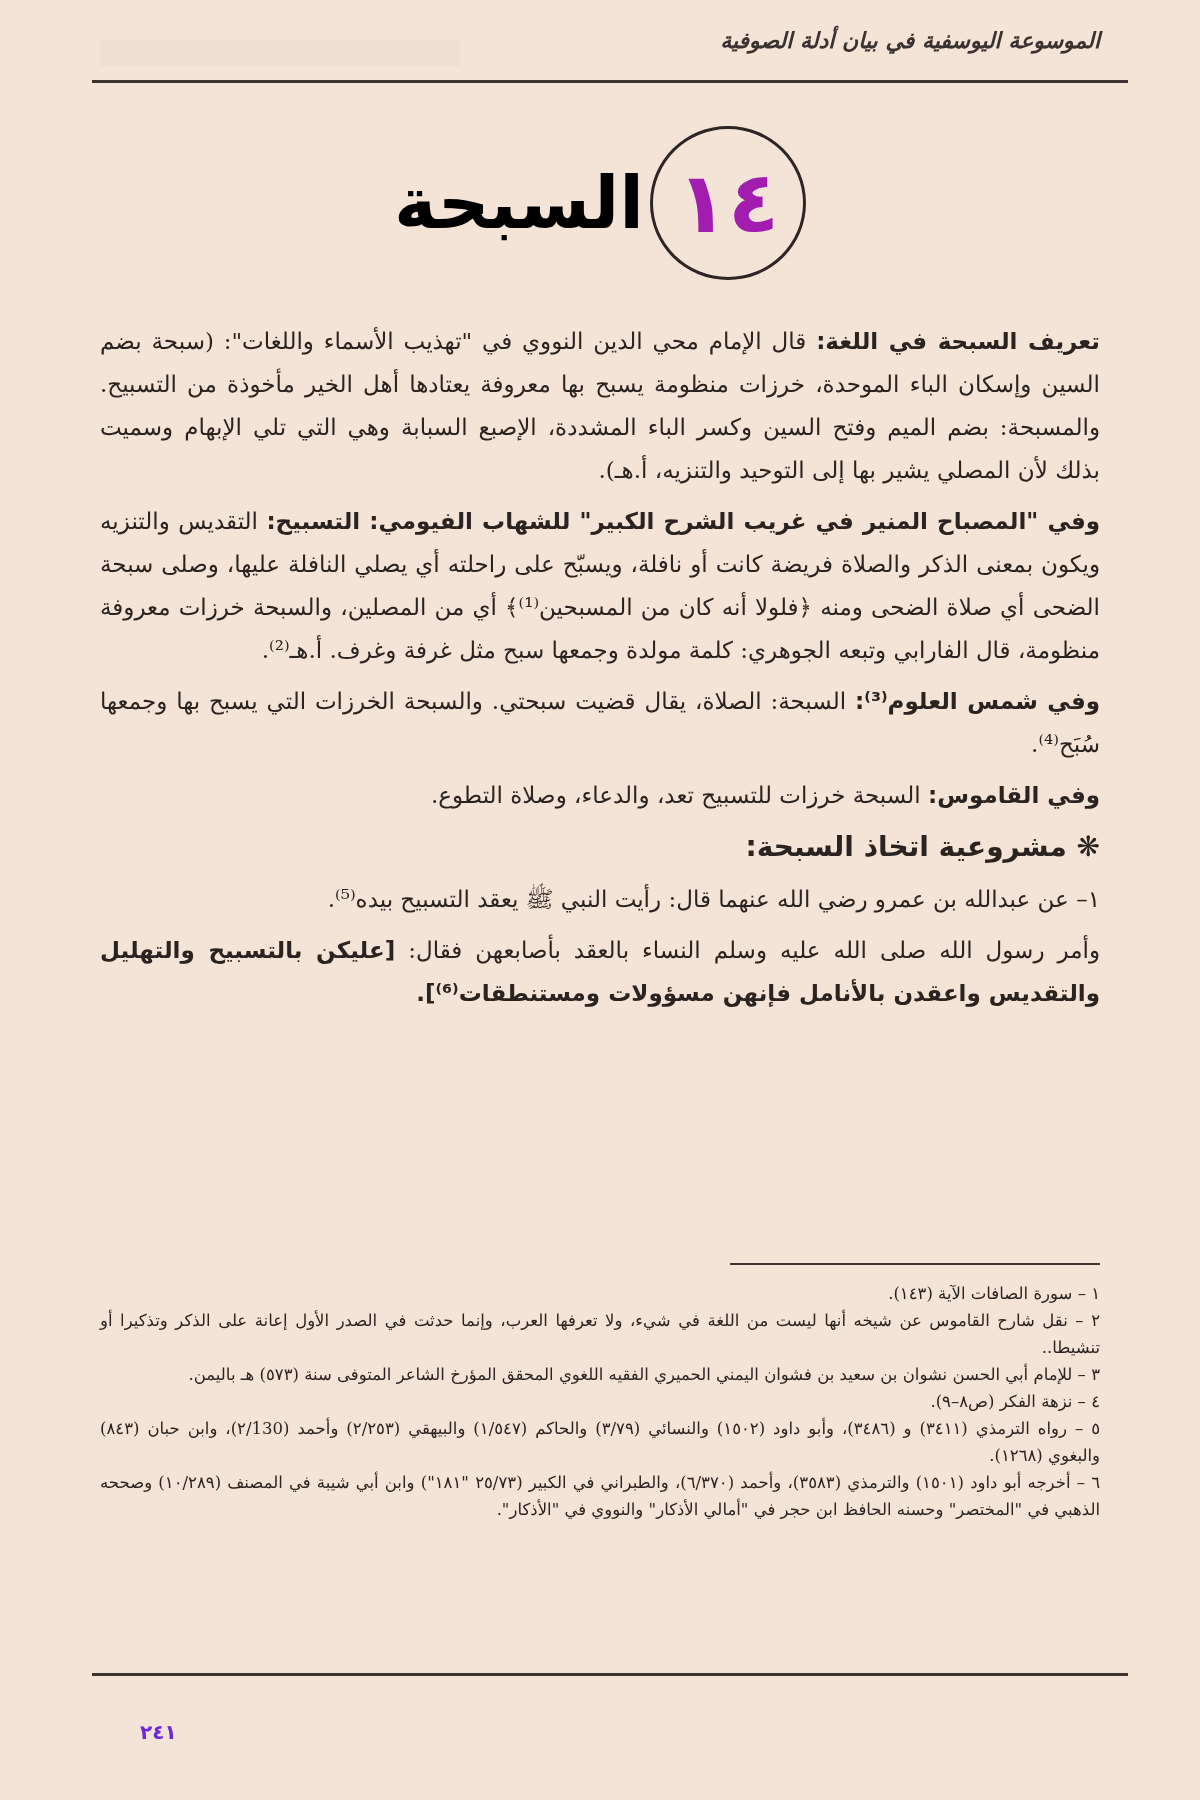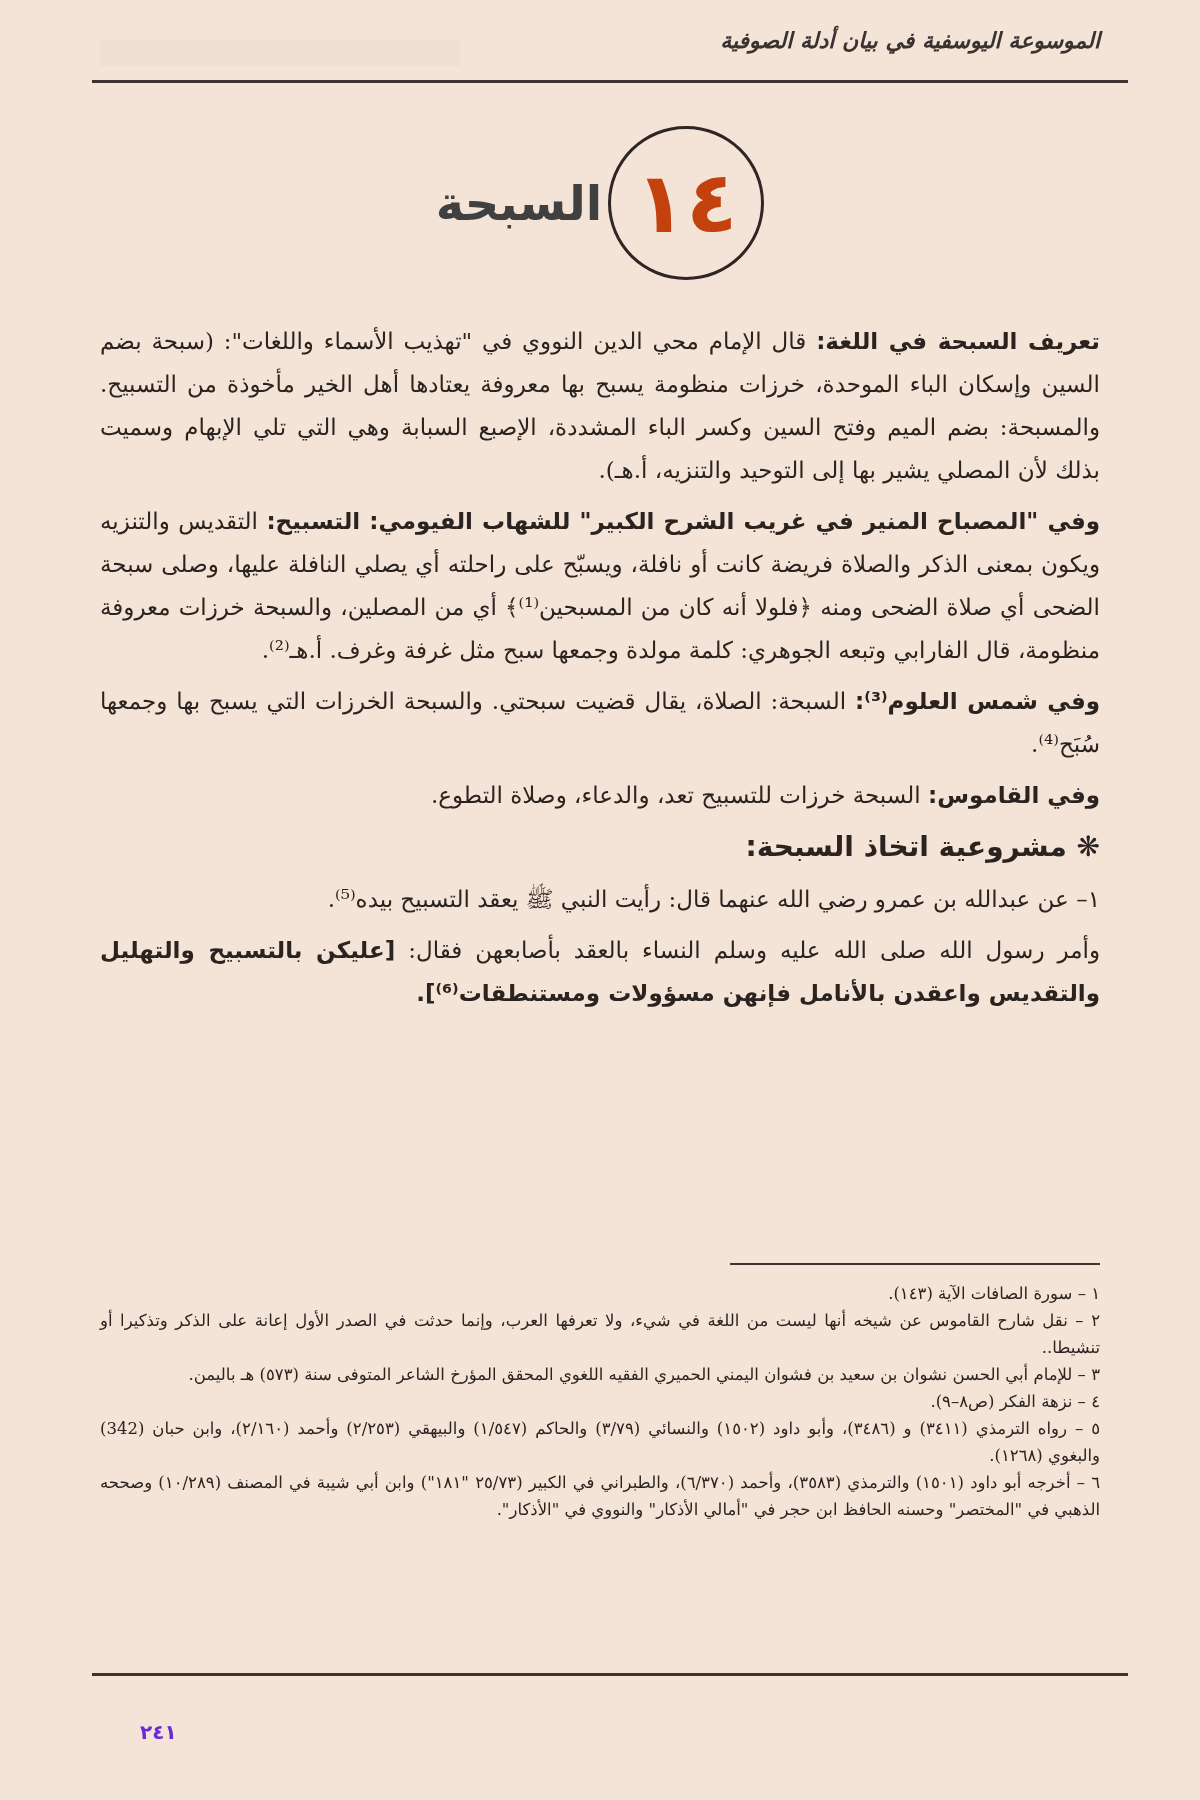--- a/index.html
+++ b/index.html
@@ -21,24 +21,24 @@
     background:#e9d9cc; opacity:.45; border-radius:3px;
   }
   .rule-top { position:absolute; left:92px; right:72px; top:80px; height:3px; background:#3d3331; }
   .title-wrap {
     position:absolute; top:128px; left:0; width:1200px; height:150px;
     display:flex; justify-content:center; align-items:center; direction:rtl; gap:6px;
   }
   .num-circle {
     width:150px; height:148px; border:3px solid #2d2624; border-radius:50%;
     display:flex; align-items:center; justify-content:center;
-    font-family:"DejaVu Sans", sans-serif; font-weight:bold; font-size:84px; color:#c2410c;
+    font-family:"DejaVu Sans", sans-serif; font-weight:bold; font-size:84px; color:#a21caf;
   }
   .title-word {
-    font-family:"DejaVu Sans", sans-serif; font-weight:bold; font-size:48px; color:#404040;
+    font-family:"DejaVu Sans", sans-serif; font-weight:bold; font-size:72px; color:#000000;
   }
   .body {
     position:absolute; left:100px; right:100px; top:320px;
     direction:rtl; text-align:justify; font-size:23px; line-height:43px;
   }
   .body p { margin:0 0 8px 0; }
   .body b { font-family:"DejaVu Sans", sans-serif;margin-top:16px; }
   .section-h {
     font-family:"DejaVu Sans", sans-serif; font-weight:bold; font-size:28px; margin:2px 0 10px 0;
   }
@@ -79,19 +79,19 @@
     <p><span>١– عن عبدالله بن عمرو رضي الله عنهما قال: رأيت النبي ﷺ يعقد التسبيح بيده⁽⁵⁾.</span></p>
     <p><span>وأمر رسول الله صلى الله عليه وسلم النساء بالعقد بأصابعهن فقال: </span><b>[عليكن بالتسبيح والتهليل والتقديس واعقدن بالأنامل فإنهن مسؤولات ومستنطقات⁽⁶⁾].</b></p>
   </div>
 
   <div class="fn-rule"></div>
   <div class="footnotes">
     <div>١ – سورة الصافات الآية (١٤٣).</div>
     <div>٢ – نقل شارح القاموس عن شيخه أنها ليست من اللغة في شيء، ولا تعرفها العرب، وإنما حدثت في الصدر الأول إعانة على الذكر وتذكيرا أو تنشيطا..</div>
     <div>٣ – للإمام أبي الحسن نشوان بن سعيد بن فشوان اليمني الحميري الفقيه اللغوي المحقق المؤرخ الشاعر المتوفى سنة (٥٧٣) هـ باليمن.</div>
     <div>٤ – نزهة الفكر (ص٨–٩).</div>
-    <div>٥ – رواه الترمذي (٣٤١١) و (٣٤٨٦)، وأبو داود (١٥٠٢) والنسائي (٣/٧٩) والحاكم (١/٥٤٧) والبيهقي (٢/٢٥٣) وأحمد (٢/١٦٠)، وابن حبان (342) والبغوي (١٢٦٨).</div>
+    <div>٥ – رواه الترمذي (٣٤١١) و (٣٤٨٦)، وأبو داود (١٥٠٢) والنسائي (٣/٧٩) والحاكم (١/٥٤٧) والبيهقي (٢/٢٥٣) وأحمد (٢/130)، وابن حبان (٨٤٣) والبغوي (١٢٦٨).</div>
     <div>٦ – أخرجه أبو داود (١٥٠١) والترمذي (٣٥٨٣)، وأحمد (٦/٣٧٠)، والطبراني في الكبير (٢٥/٧٣ "١٨١") وابن أبي شيبة في المصنف (١٠/٢٨٩) وصححه الذهبي في "المختصر" وحسنه الحافظ ابن حجر في "أمالي الأذكار" والنووي في "الأذكار".</div>
   </div>
 
   <div class="rule-bottom"></div>
   <div class="page-number">٢٤١</div>
 </div>
 
 </body></html>

